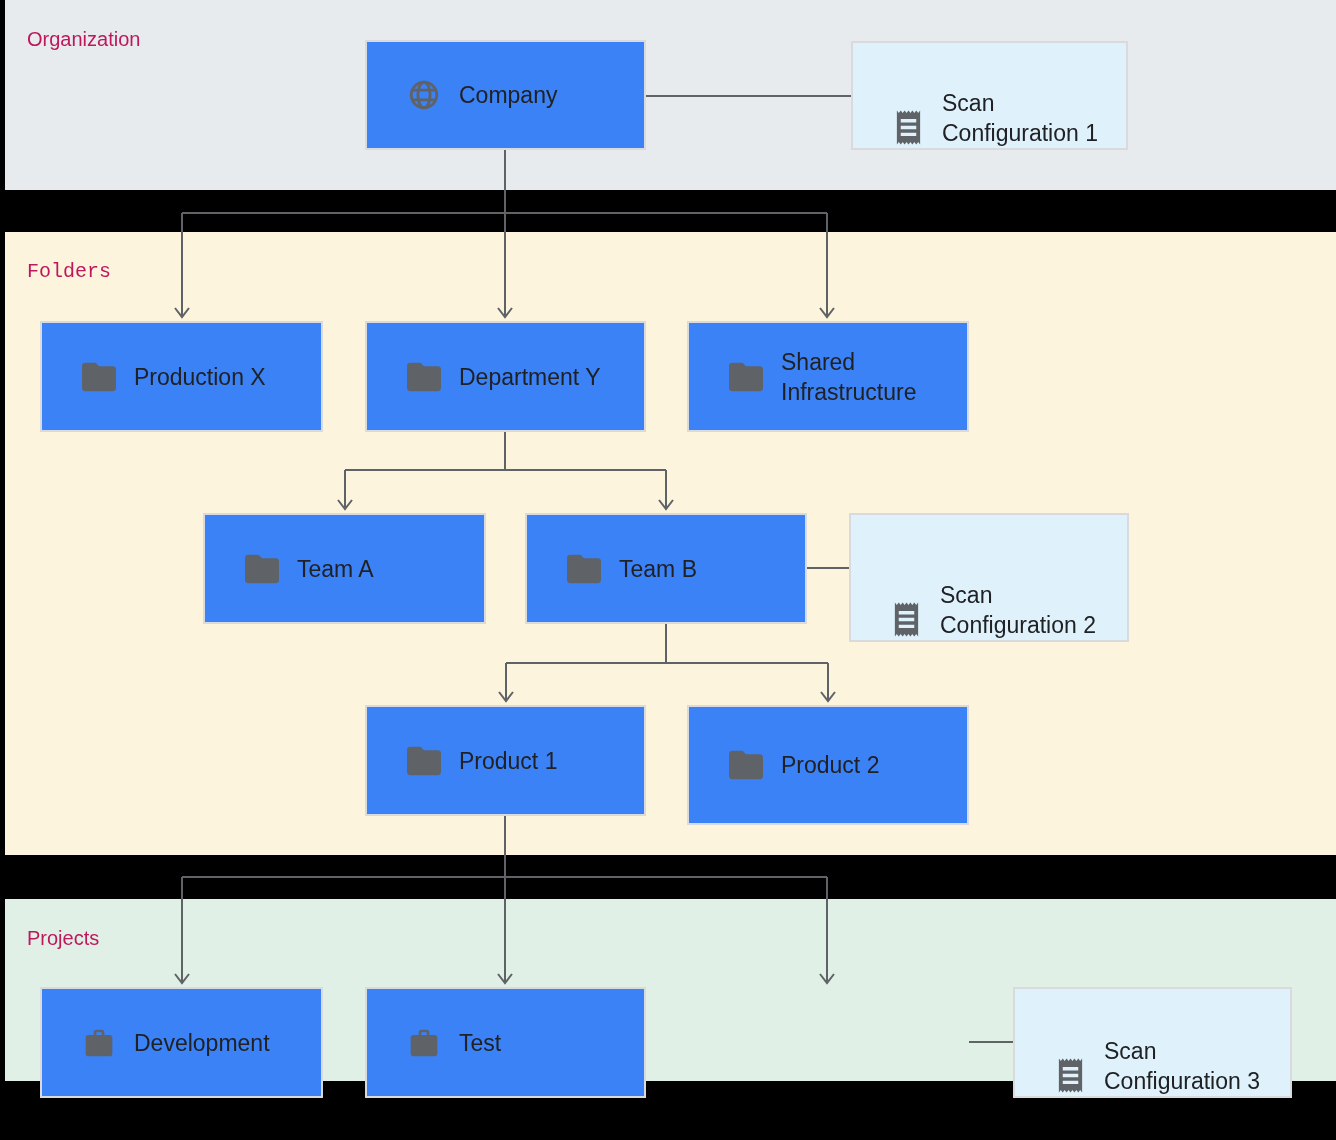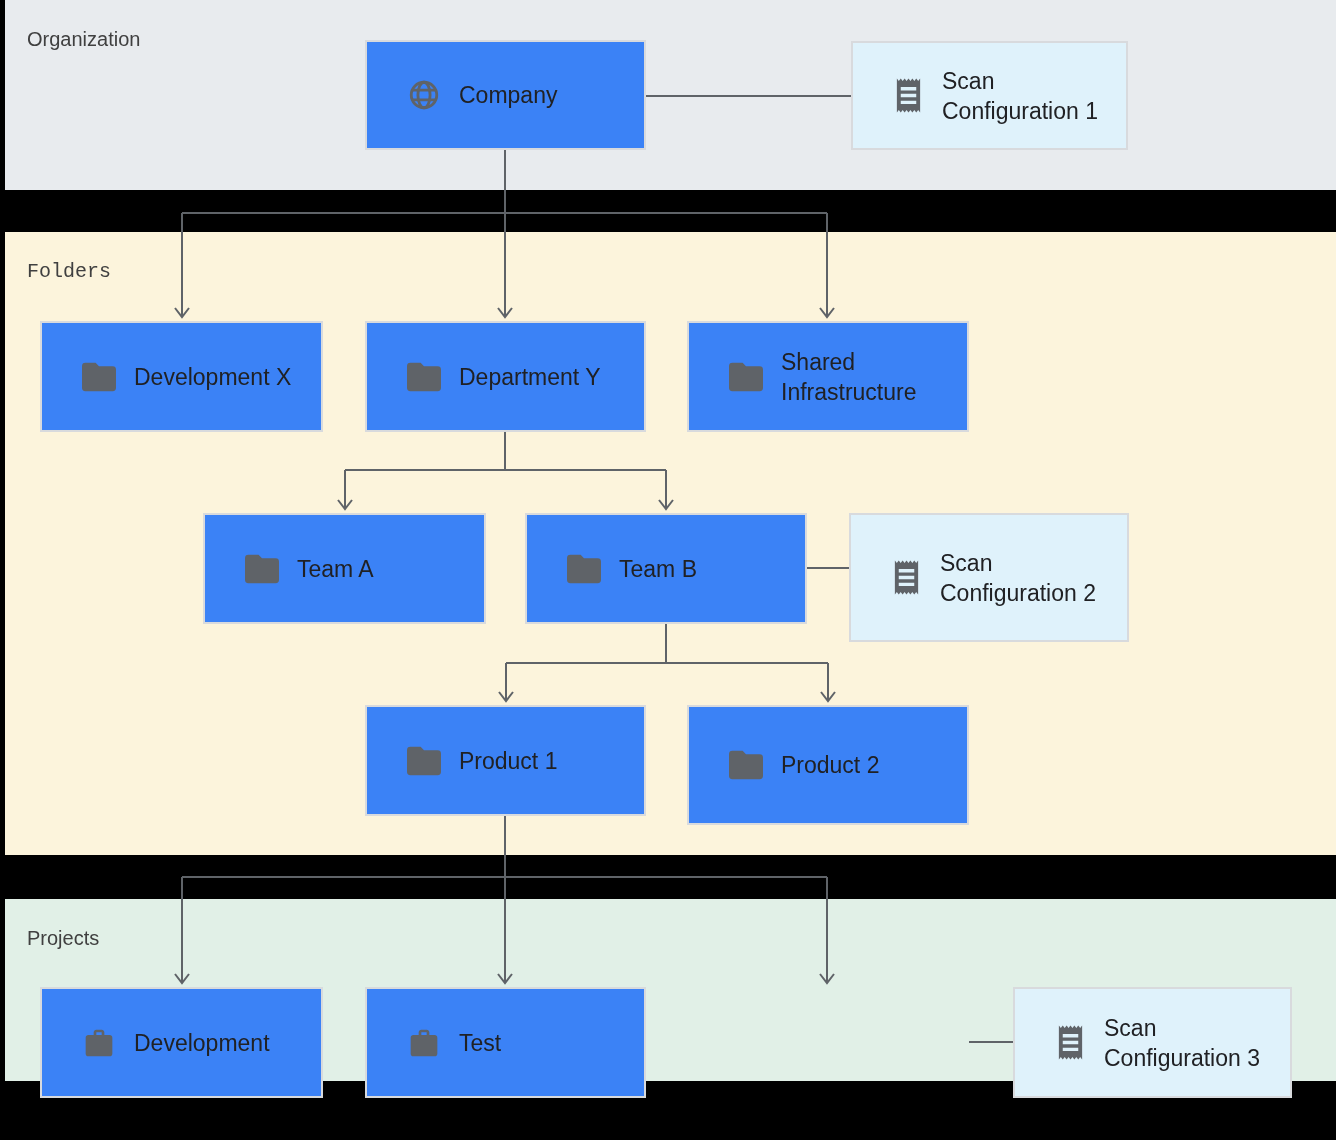--- a/index.html
+++ b/index.html
@@ -4,25 +4,25 @@
 <style>
   html,body{margin:0;padding:0;}
   body{background:#000;width:1336px;height:1140px;font-family:"Liberation Sans",sans-serif;}
   .canvas{position:relative;width:1336px;height:1140px;background:#000;overflow:hidden;}
 
   .band{position:absolute;left:5px;width:1331px;}
   .band-organization{top:0;height:190px;background:#e8ebee;}
   .band-folders{top:232px;height:623px;background:#fcf4dc;font-family:Liberation Mono, monospace;}
   .band-projects{top:899px;height:182px;background:#e1f0e7;}
 
-  .band-label{position:absolute;left:22px;top:28px;font-size:20px;color:#404040;}
+  .band-label{position:absolute;left:22px;top:28px;font-size:20px;color:#be185d;}
 
   .node{position:absolute;background:#3b82f6;border:2px solid #d8dadd;box-sizing:border-box;
         display:flex;align-items:center;padding-left:40px;padding-right:12px;}
-  .node.scan{background:#dff2fb;}
+  .node.scan{background:#dff2fb;align-items:flex-end;}
   .node .icon{flex:0 0 auto;display:flex;align-items:center;justify-content:center;margin-right:18px;}
   .node .label{font-size:23px;line-height:30px;color:#202124;}
 
   svg.connectors{position:absolute;left:0;top:0;pointer-events:none;}
 </style>
 </head>
 <body>
 
 <div class="canvas">
 
@@ -94,21 +94,21 @@
     </span>
     <span class="label">Scan Configuration 1</span>
   </div>
 
   <div class="node" style="left:40px;top:321px;width:283px;height:111px">
     <span class="icon">
       <svg width="34" height="30" viewBox="0 0 24 20">
           <path fill="#5f6368" d="M9.6 0H2.4A2.4 2.4 0 0 0 0 2.4v15.2A2.4 2.4 0 0 0 2.4 20h19.2a2.4 2.4 0 0 0 2.4-2.4V4.8a2.4 2.4 0 0 0-2.4-2.4H12L9.6 0z"></path>
         </svg>
     </span>
-    <span class="label">Development X</span>
+    <span class="label">Production X</span>
   </div>
 
   <div class="node" style="left:365px;top:321px;width:281px;height:111px">
     <span class="icon">
       <svg width="34" height="30" viewBox="0 0 24 20">
           <path fill="#5f6368" d="M9.6 0H2.4A2.4 2.4 0 0 0 0 2.4v15.2A2.4 2.4 0 0 0 2.4 20h19.2a2.4 2.4 0 0 0 2.4-2.4V4.8a2.4 2.4 0 0 0-2.4-2.4H12L9.6 0z"></path>
         </svg>
     </span>
     <span class="label">Department Y</span>
   </div>

